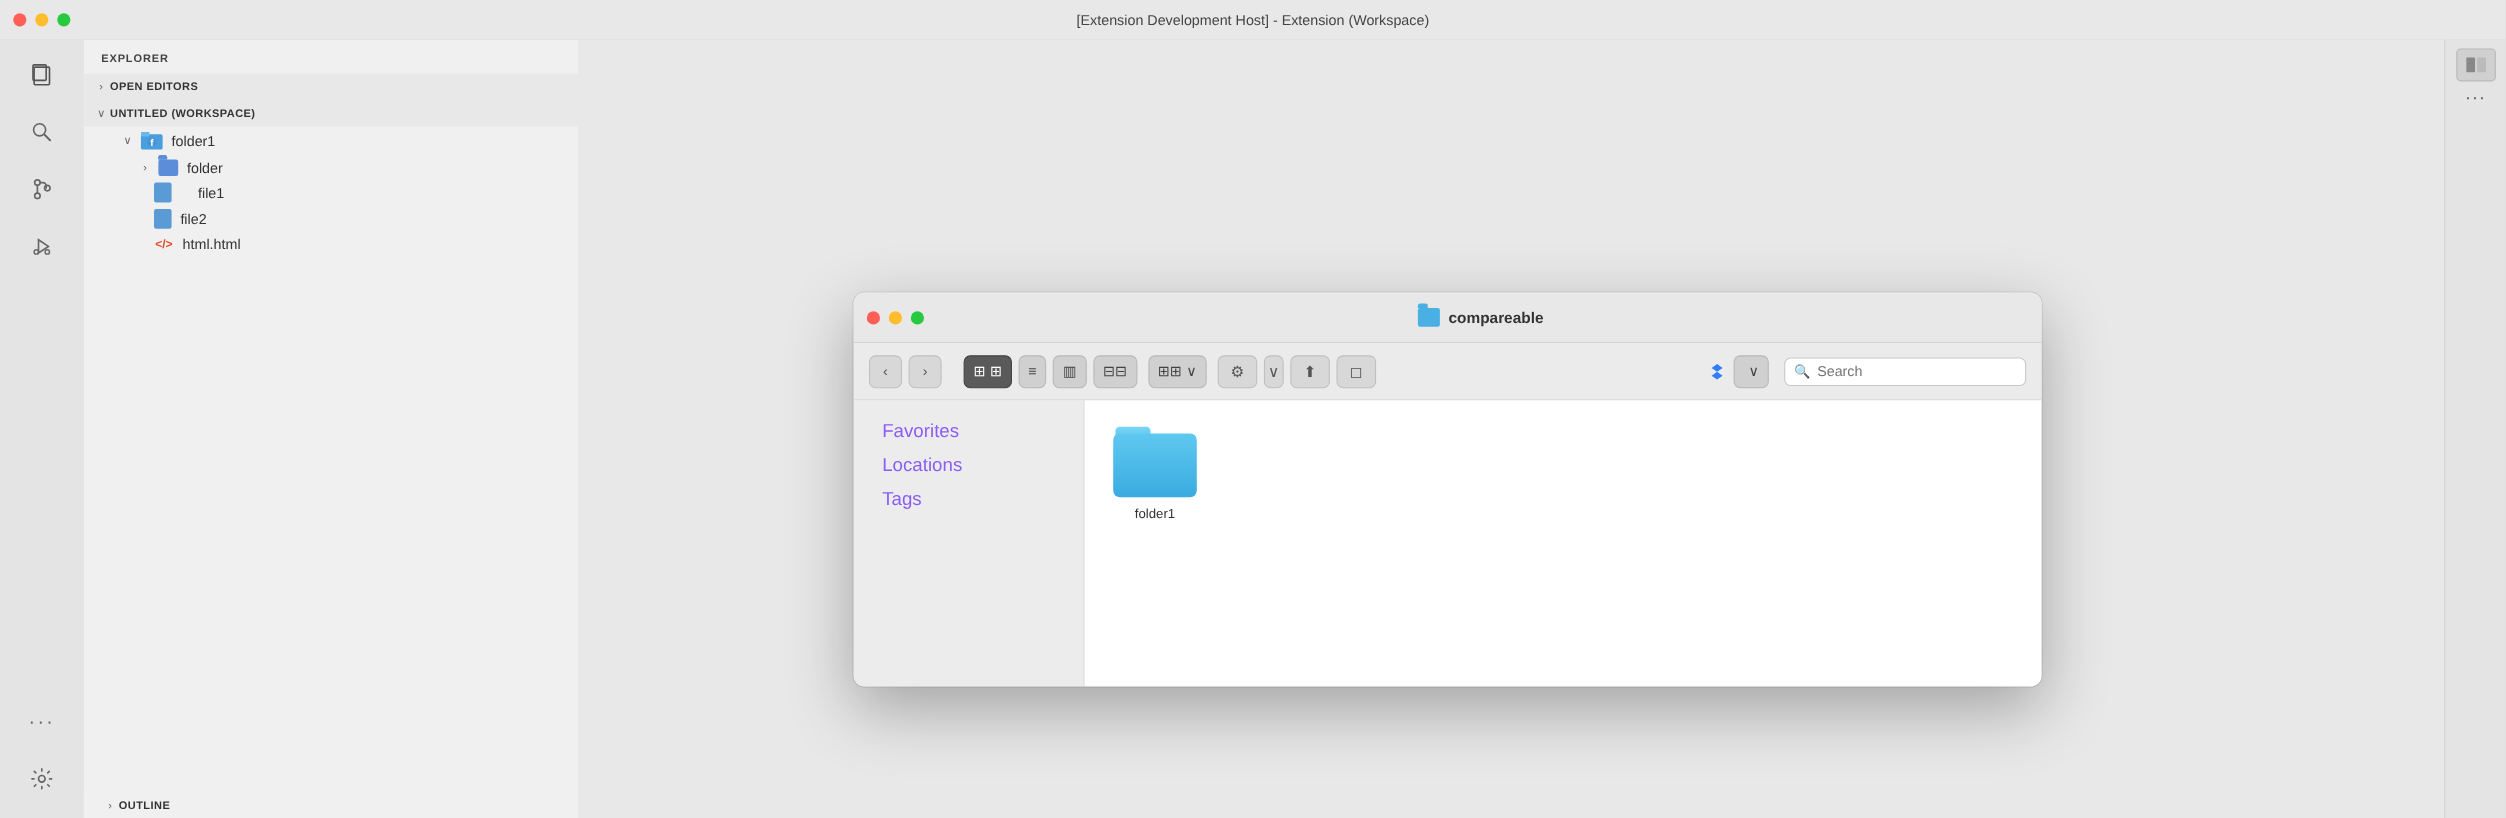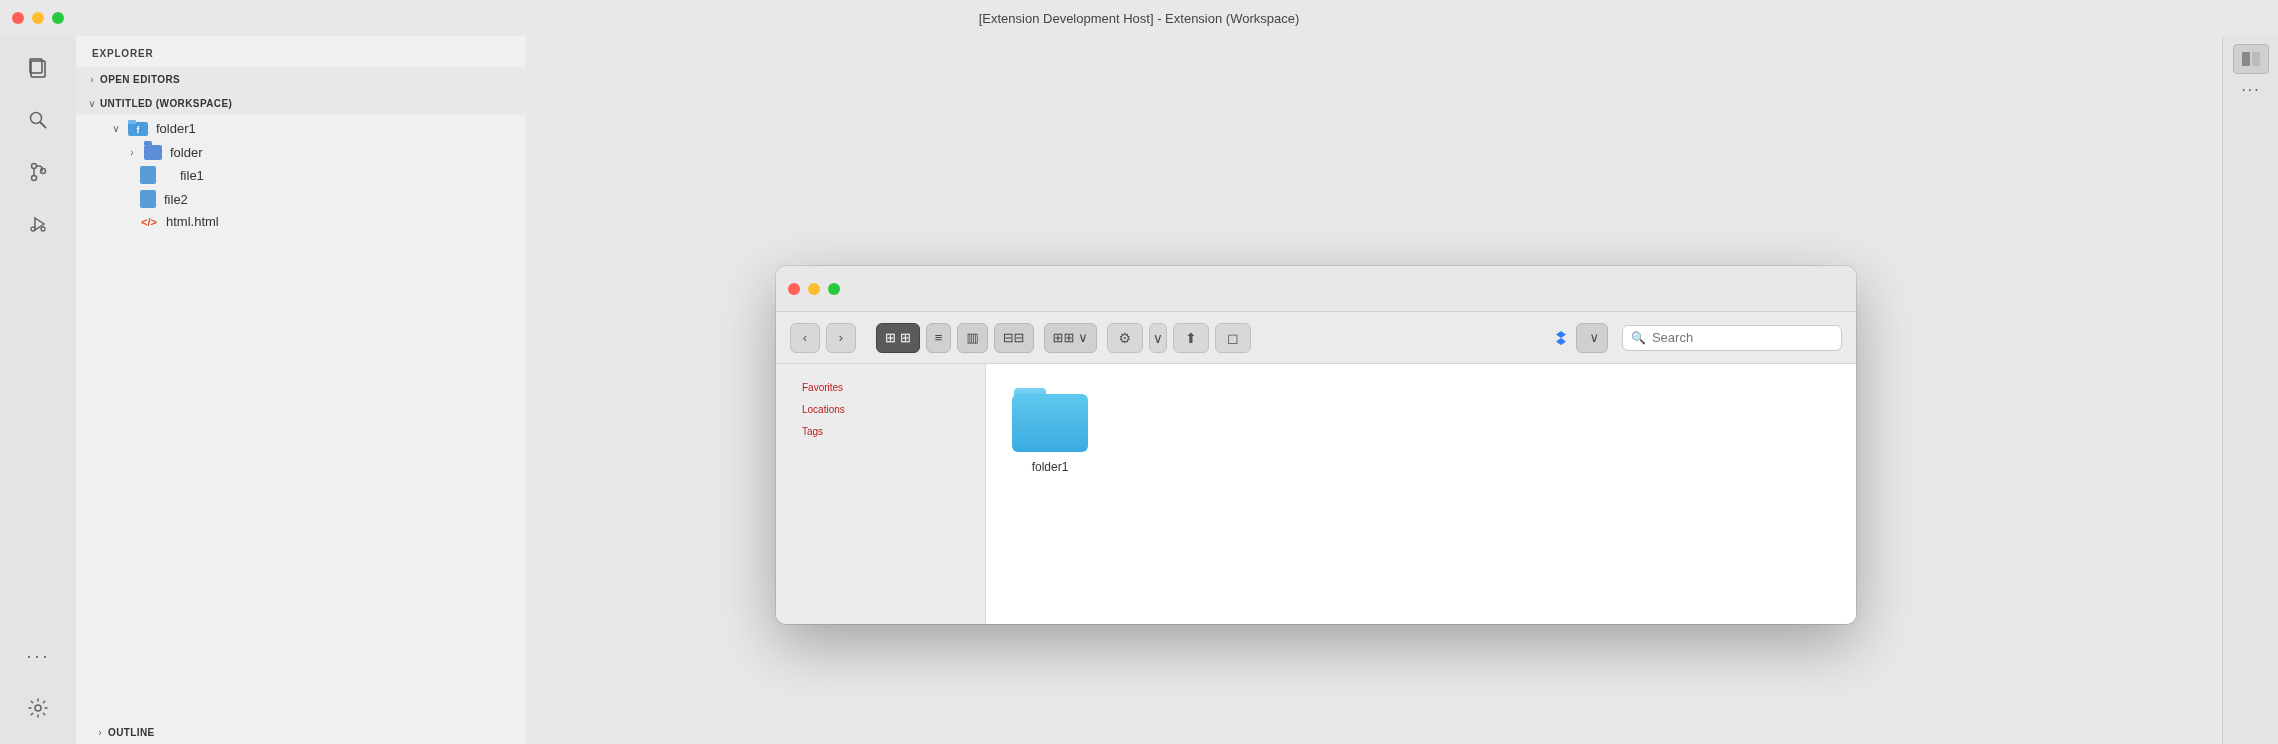--- a/index.html
+++ b/index.html
@@ -314,22 +314,22 @@
       height: 260px;
     }
     .finder-sidebar {
       width: 210px;
       background: #ececec;
       border-right: 1px solid #d8d8d8;
       padding: 12px 0;
     }
     .finder-sidebar-item {
       padding: 5px 20px;
-      font-size: 10px;
-      color: #b91c1c;
+      font-size: 17px;
+      color: #8b5cf6;
       cursor: pointer;
       border-radius: 4px;
       margin: 1px 6px;
     }
 
     .finder-content {
       flex: 1;
       background: #fff;
       padding: 24px;
       display: flex;
@@ -542,20 +542,24 @@
     <svg class="vscode-watermark" viewBox="0 0 100 100">
       <path d="M75 10 L90 25 L60 55 L90 75 L75 90 L45 60 L15 90 L0 75 L30 50 L0 25 L15 10 L45 40 Z" fill="#888" opacity="0.3"></path>
     </svg>
 
     <div class="finder-window">
 
       <div class="finder-titlebar">
         <button class="finder-window-btn close"></button>
         <button class="finder-window-btn minimize"></button>
         <button class="finder-window-btn maximize"></button>
+        <div class="finder-title-area">
+          <div class="finder-folder-icon-small"></div>
+          <span class="finder-title-text">compareable</span>
+        </div>
       </div>
 
       <div class="finder-toolbar">
         <button class="finder-nav-btn">‹</button>
         <button class="finder-nav-btn">›</button>
 
         <div style="width:8px"></div>
 
         <button class="finder-view-btn active">
           <span>⊞</span>

